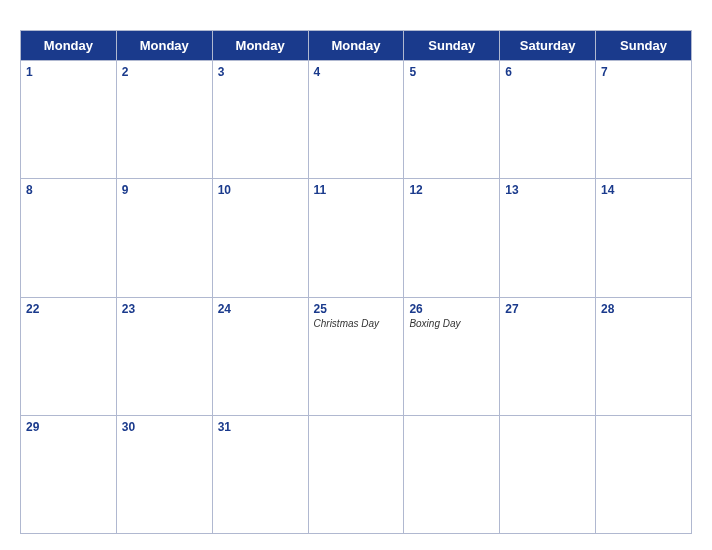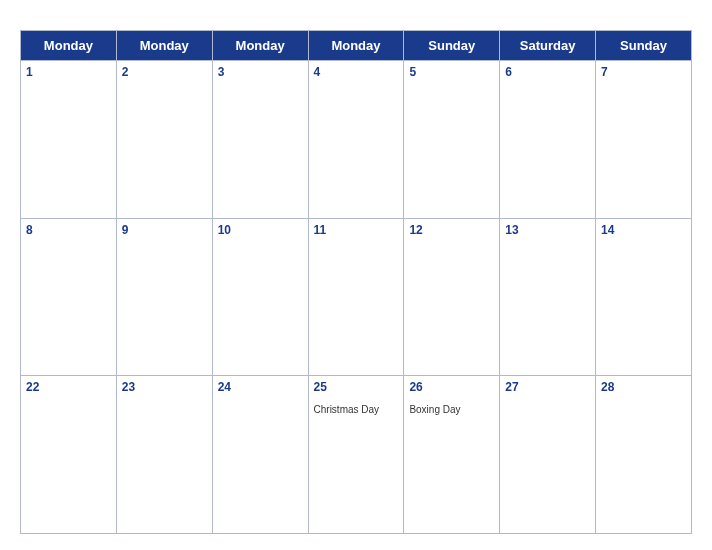--- a/index.html
+++ b/index.html
@@ -73,22 +73,23 @@
     }
     .date-num {
       font-size: 12px;
       font-weight: bold;
       color: #1a3a8c;
       display: block;
     }
     .holiday-label {
       font-size: 10px;
       color: #333;
-      margin-top: 10px;
+      margin-top: 2px;
       display: block;
+      font-style: italic;
     }
     .week-row {
       height: 74px;
     }
   </style>
 </head>
 <body>
 
 <div class="header">
   <div class="title-section">
@@ -175,15 +176,30 @@
             <span class="date-num">26</span>
             <span class="holiday-label">Boxing Day</span>
           </td>
           <td class="date-cell">
             <span class="date-num">27</span>
           </td>
           <td class="date-cell">
             <span class="date-num">28</span>
           </td>
         </tr>
+        <tr class="week-row">
+          <td class="date-cell">
+            <span class="date-num">29</span>
+          </td>
+          <td class="date-cell">
+            <span class="date-num">30</span>
+          </td>
+          <td class="date-cell">
+            <span class="date-num">31</span>
+          </td>
+          <td class="date-cell"></td>
+          <td class="date-cell"></td>
+          <td class="date-cell"></td>
+          <td class="date-cell"></td>
+        </tr>
       </tbody>
   </table>
 </div>
 
 </body></html>

